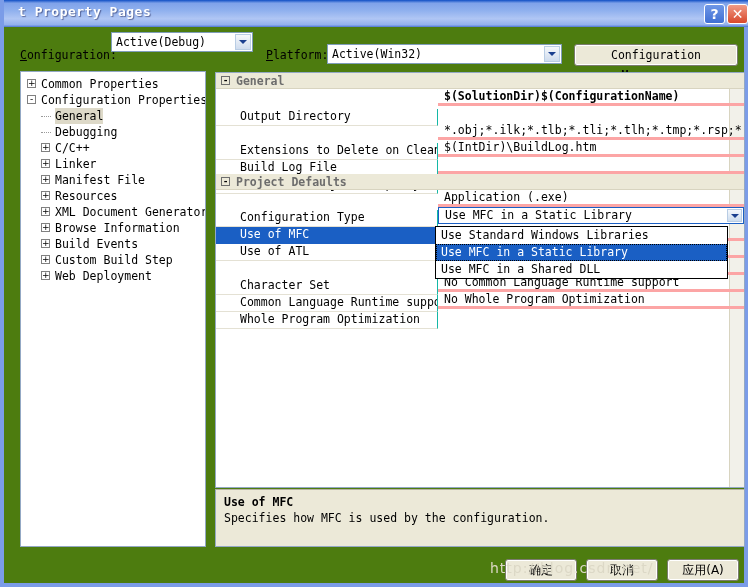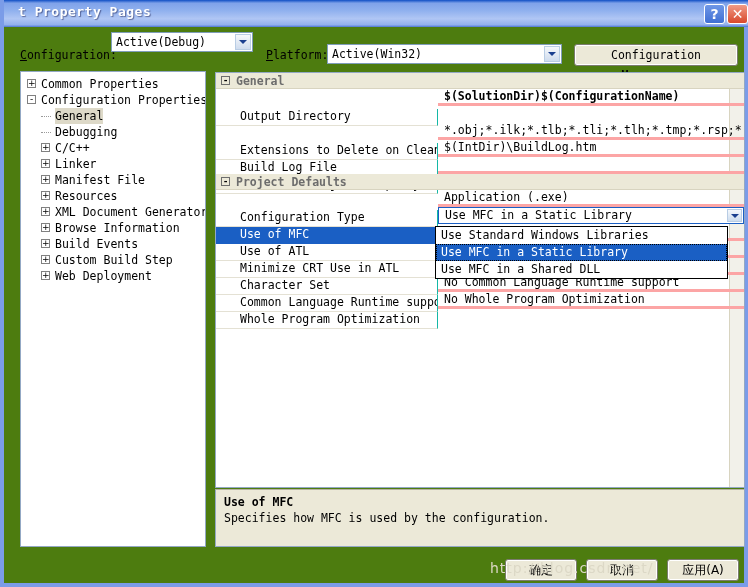--- a/index.html
+++ b/index.html
@@ -306,21 +306,20 @@
         <div class="pname selname">Use of MFC</div>
         <div class="pval editval">Use MFC in a Static Library<span class="editarrow">
             <i class="cv" style="left: 3px; top: 4px;"></i>
           </span></div>
       </div>
       <div class="prow" style="top: 151px;">
         <div class="pname">Use of ATL</div>
         <div class="pval"></div>
       </div>
       <div class="prow" style="top: 168px;">
-        <div class="pname">Minimize CRT Use in ATL</div>
         <div class="pval"></div>
       </div>
       <div class="prow" style="top: 185px;">
         <div class="pname">Character Set</div>
         <div class="pval"></div>
       </div>
       <div class="prow" style="top: 202px;">
         <div class="pname">Common Language Runtime support</div>
         <div class="pval">No Common Language Runtime support</div>
       </div>

